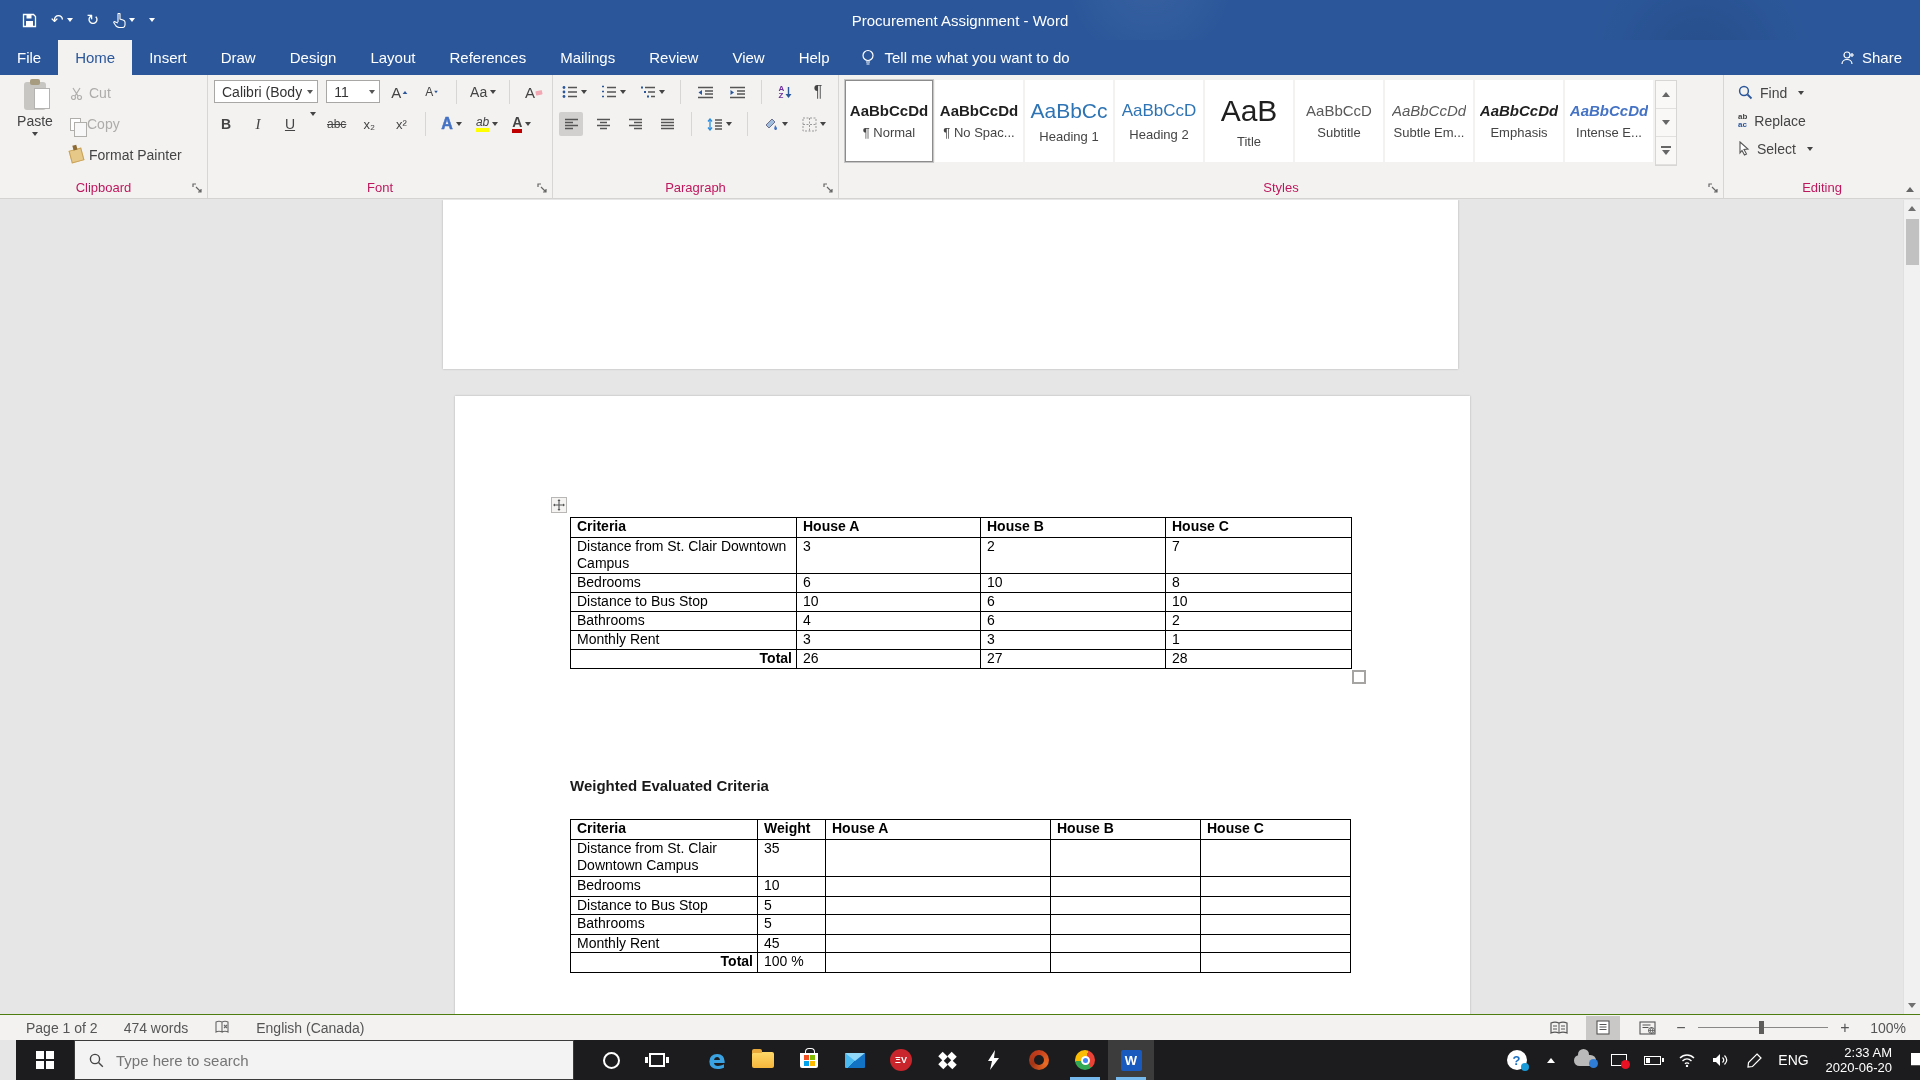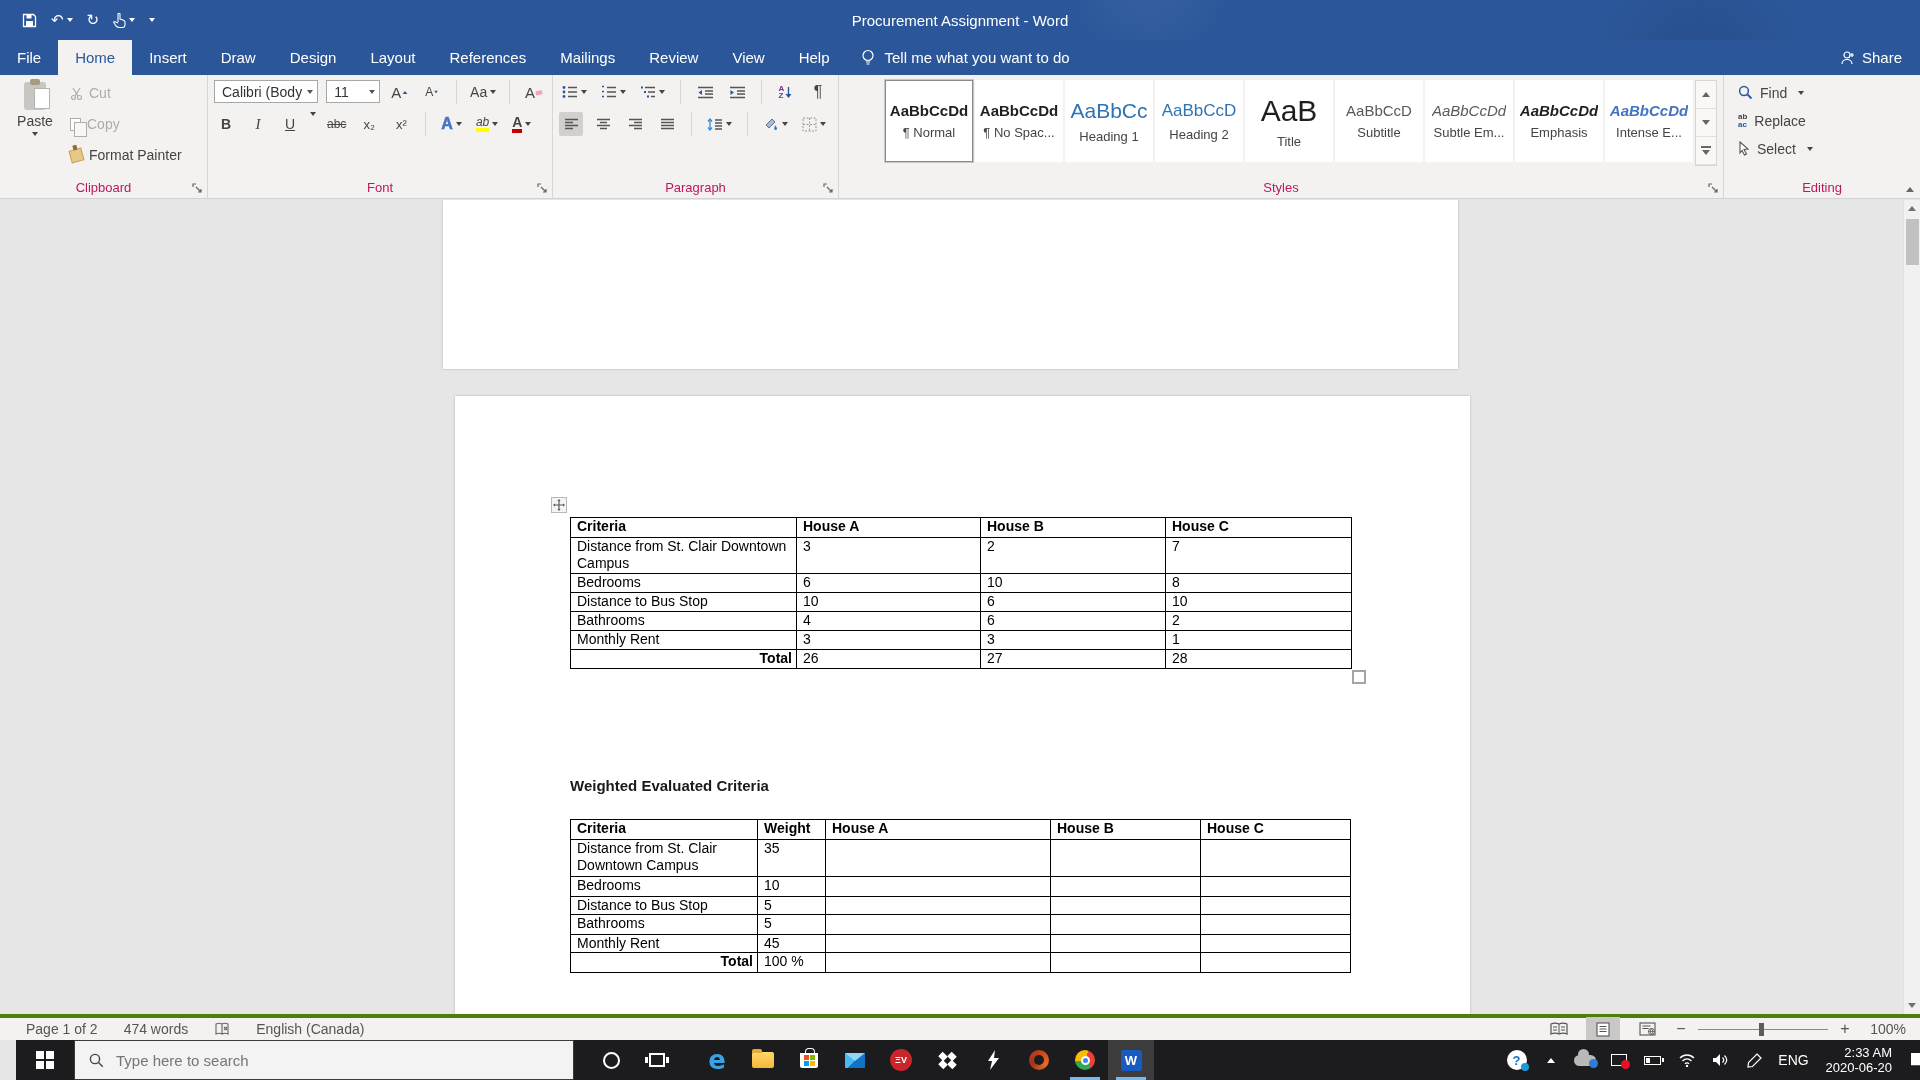--- a/index.html
+++ b/index.html
@@ -65,21 +65,21 @@
   .underbar { display:inline-block; line-height:1; }
   .bar-yellow { border-bottom:4px solid #ffff00; }
   .bar-red { border-bottom:4px solid #c00000; }
   .eff-letter { color:#4472c4; font-weight:bold; font-size:16px; -webkit-text-stroke:.5px #4472c4; }
 
   
   .grp-paragraph { width:286px; }
 
   
   .grp-styles { flex:1; }
-  .styles-wrap { display:flex; gap:2px; align-items:flex-start;justify-content:flex-end; }
+  .styles-wrap { display:flex; gap:2px; align-items:flex-start; }
   .style-card { width:88px; height:82px; background:#fff; border:1px solid #fff; display:flex; flex-direction:column; align-items:center; justify-content:center; gap:6px; overflow:hidden; }
   .style-card.selected { border:1px solid #8c8c8c; box-shadow:0 0 0 1px #c6c6c6; }
   .style-prev { font-size:15px; font-weight:600; color:#1f1f1f; white-space:nowrap; max-width:84px; overflow:hidden; }
   .style-name { font-size:13px; color:#444; white-space:nowrap; max-width:84px; overflow:hidden; }
   .sp-h1 { font-size:21px; font-weight:400; color:#2e74b5; }
   .sp-h2 { font-size:17px; font-weight:400; color:#2e74b5; }
   .sp-title { font-size:30px; font-weight:300; color:#1f1f1f; }
   .sp-sub { font-weight:400; color:#595959; }
   .sp-subem { font-style:italic; font-weight:400; color:#595959; }
   .sp-emp { font-style:italic; }
@@ -112,21 +112,21 @@
 
   
   .vscroll { position:absolute; right:0; top:0; width:17px; height:814px; background:#f1f1f1; border-left:1px solid #e0e0e0; }
   .vs-btn { height:17px; display:flex; align-items:center; justify-content:center; color:#707070; }
   .vs-btn.bottom { position:absolute; bottom:0; width:100%; }
   .vs-thumb { position:absolute; top:19px; left:2px; width:13px; height:46px; background:#c1c1c1; }
   .tri-up { width:0;height:0;border-left:4px solid transparent;border-right:4px solid transparent;border-bottom:5px solid #707070; }
   .tri-down { width:0;height:0;border-left:4px solid transparent;border-right:4px solid transparent;border-top:5px solid #707070; }
 
   
-  .statusbar { position:absolute; left:0; top:1014px; width:1920px; height:26px; background:#f3f2f1; border-top:4px solid #4d7c0f; display:flex; align-items:center; font-size:14px; color:#555; }
+  .statusbar { position:absolute; left:0; top:1014px; width:1920px; height:26px; background:#f3f2f1; border-top:1px solid #4d7c0f; display:flex; align-items:center; font-size:14px; color:#555; }
   .sb-left { display:flex; align-items:center; gap:26px; padding-left:26px; }
   .sb-right { margin-left:auto; display:flex; align-items:center; gap:10px; padding-right:14px; }
   .viewbtn { width:34px; height:24px; display:flex; align-items:center; justify-content:center; }
   .viewbtn.active { background:#cac8c6; }
   .zoom-track { width:130px; height:1px; background:#8a8886; position:relative; }
   .zoom-thumb { position:absolute; left:61px; top:-6px; width:5px; height:13px; background:#5f5d5b; }
   .zoomsign { font-size:16px; color:#555; width:14px; text-align:center; }
 
   
   .taskbar { position:absolute; left:0; top:1040px; width:1920px; height:40px; background:#1c1c1e; display:flex; align-items:center; color:#fff;margin-left:16px; }

